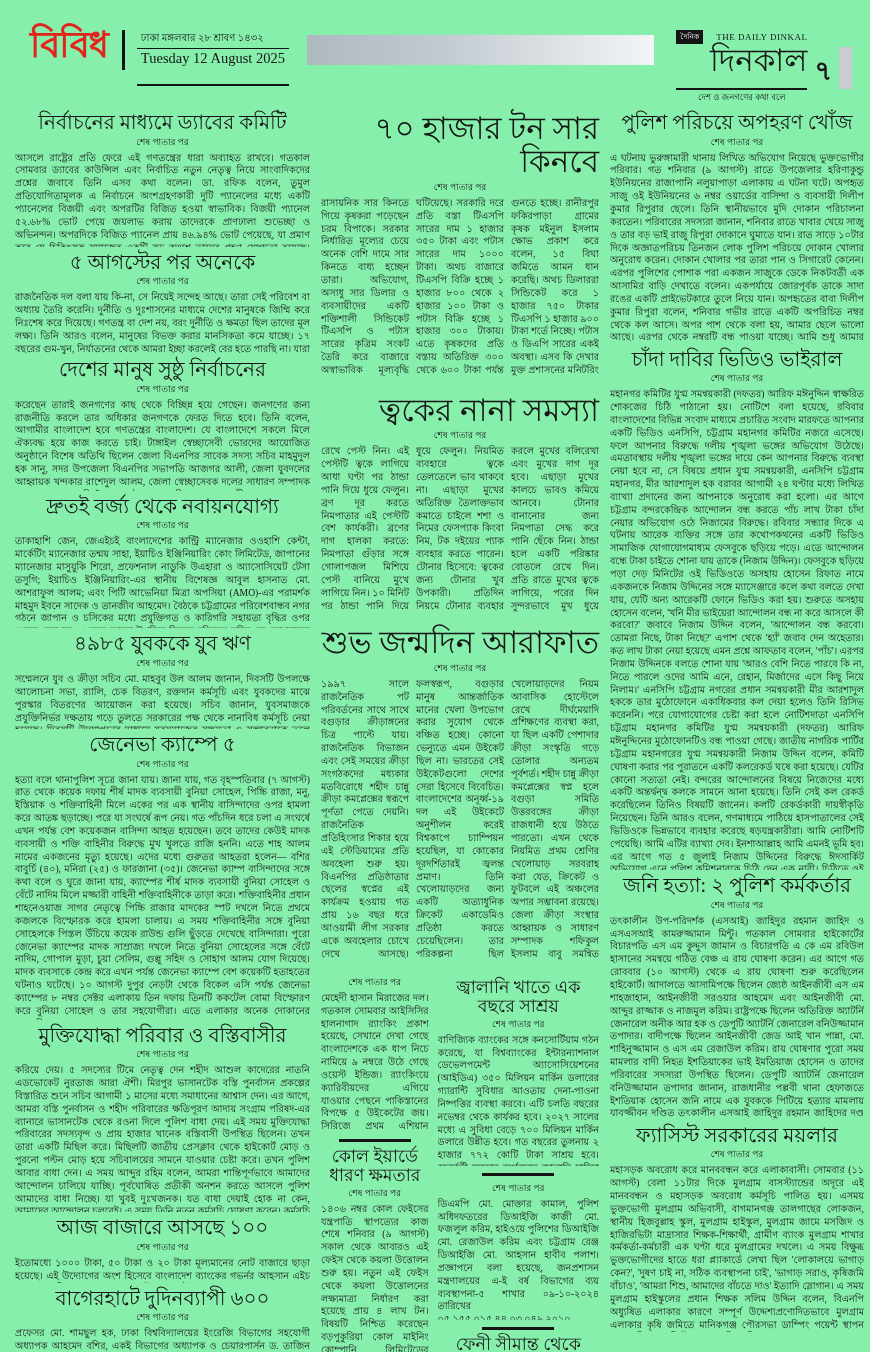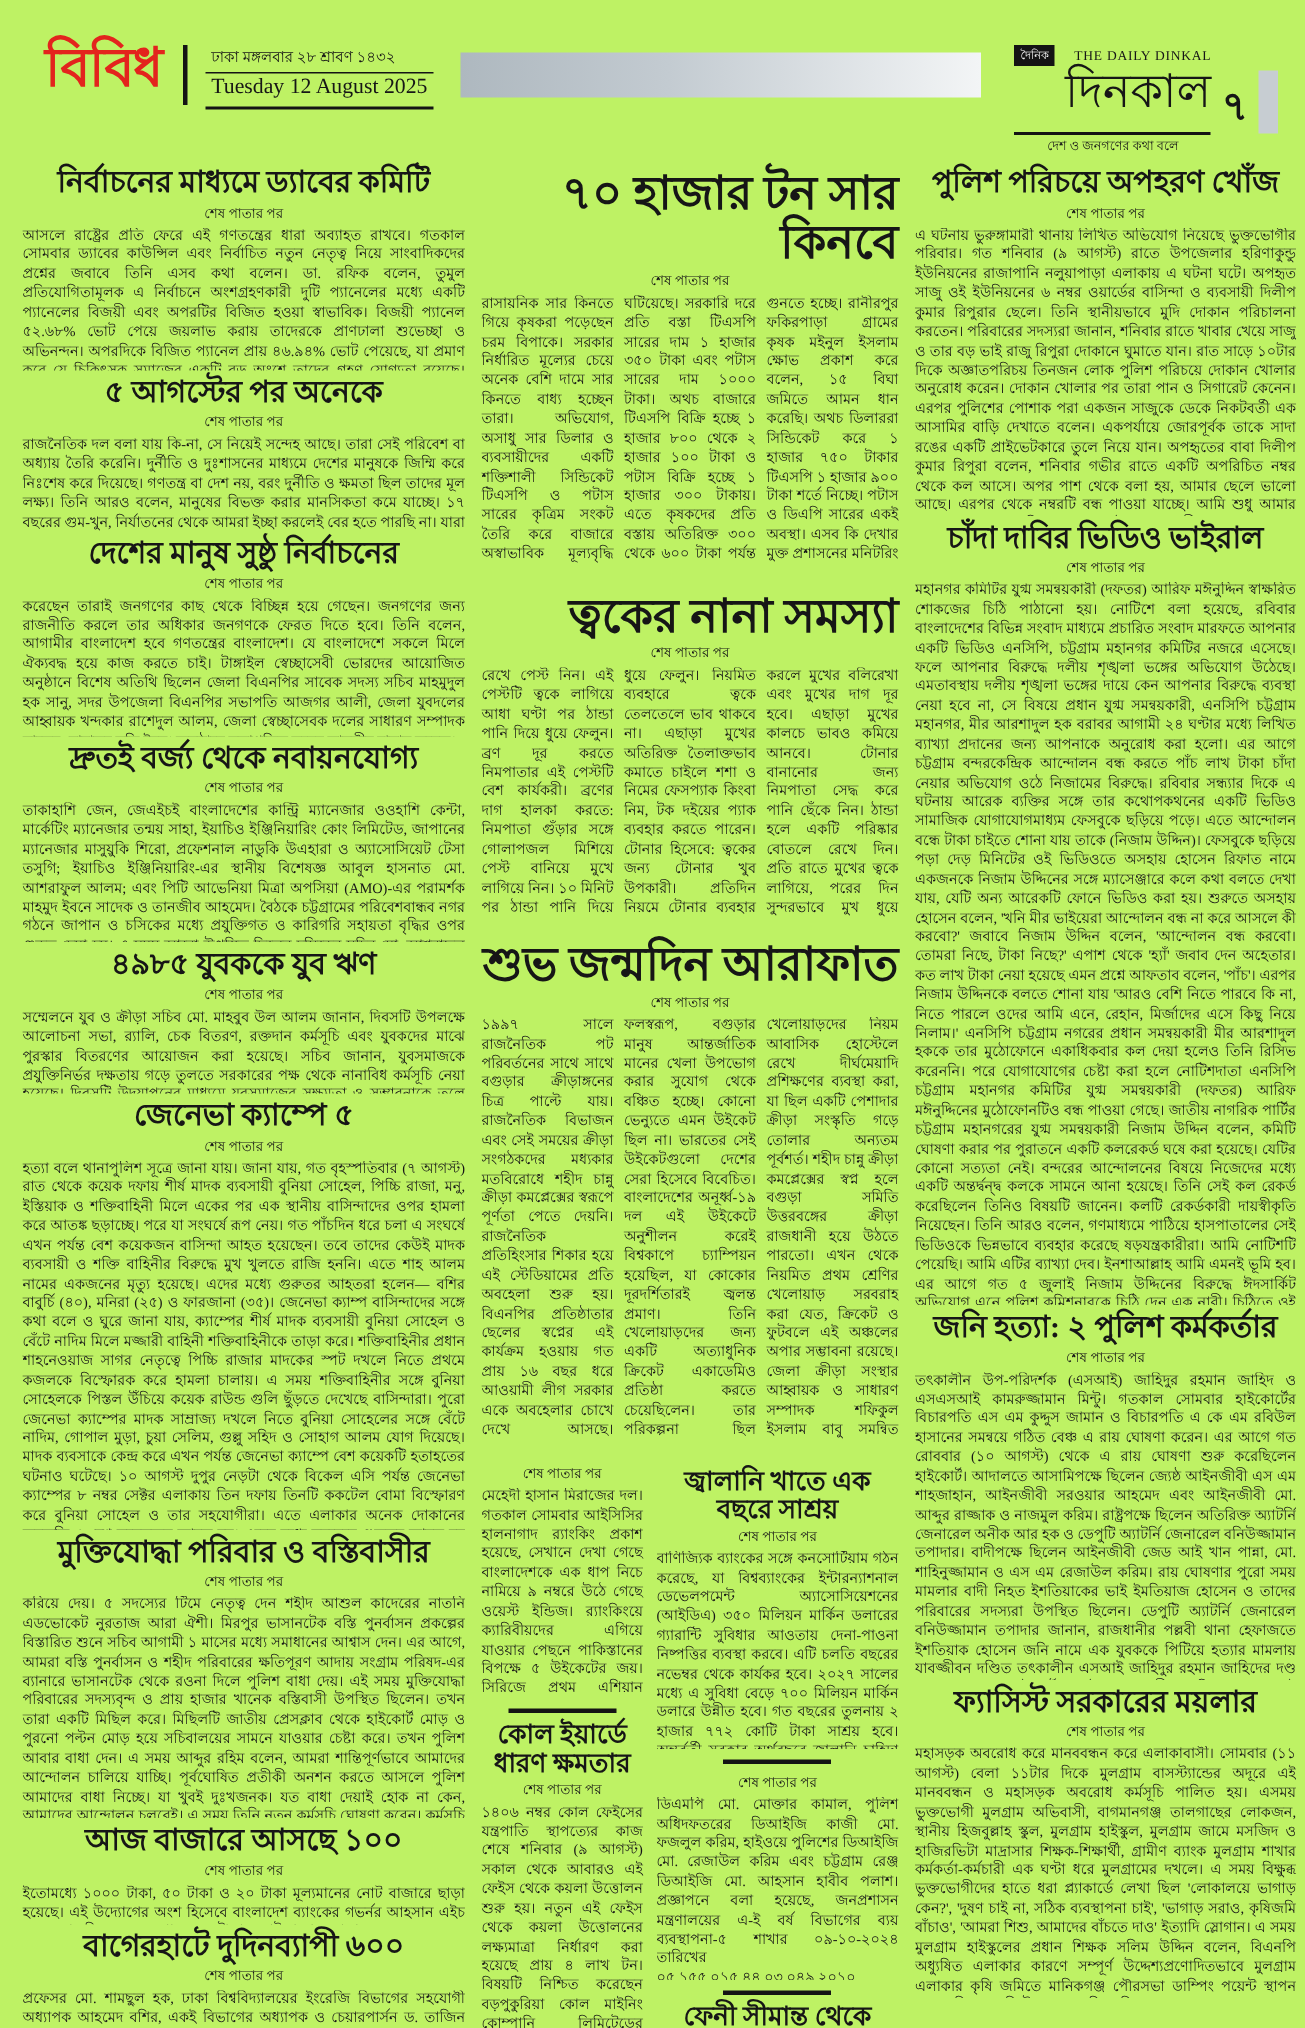--- a/index.html
+++ b/index.html
@@ -1,38 +1,38 @@
 <!DOCTYPE html>
 <html><head>
 <meta charset="utf-8">
 <style>
   html,body{margin:0;padding:0;background:#e8e8e6;}
-  .page{width:870px;height:1352px;margin:0 auto;background:#bef264;color:#161616;
+  .page{width:870px;height:1352px;margin:0 auto;background:#86efac;color:#161616;
         font-family:"Liberation Serif","DejaVu Serif",serif;position:relative;overflow:hidden;}
   
   .header{display:flex;align-items:flex-start;padding:30px 18px 2px 30px;gap:8px;}
   .brand{color:#e3241d;font-size:36px;font-weight:bold;line-height:.85;letter-spacing:-1px;}
   .brand-sep{width:3px;height:40px;background:#141414;margin:0 4px 0 6px;}
   .datebox{text-align:left;min-width:150px;}
   .datebox .bn{font-size:10px;border-bottom:1.5px solid #141414;padding:0 4px 1px;}
-  .datebox .en{font-size:14.5px;padding:1px 4px 4px;border-bottom:2.5px solid #141414;}
+  .datebox .en{font-size:14.5px;padding:1px 4px 17px;border-bottom:2.5px solid #141414;}
   .graybar{flex:1;height:30px;margin:5px 14px 0 10px;background:linear-gradient(to right,#aeb8bf,#c3cbd1 40%,#f3f5f6);}
   .masthead{display:flex;align-items:center;gap:7px;}
   .mast-main{text-align:center;}
   .mast-top{display:flex;align-items:center;justify-content:center;gap:13px;margin-bottom:1px;}
   .chip{background:#141414;color:#fff;font-size:7.5px;padding:1px 4px;}
   .mast-en{font-size:9px;font-weight:normal;letter-spacing:.5px;}
   .mast-bn{font-size:31px;font-weight:normal;line-height:1;border-bottom:2.5px solid #141414;padding-bottom:12px;text-align:right;}
   .tagline{font-size:8.5px;margin-top:1px;}
   .pagenum{font-size:27px;font-weight:bold;line-height:1;margin-top:8px;}
   .endbar{width:13px;height:42px;background:#c7cdd2;}
   
   .cols{display:grid;grid-template-columns:295px 278px 254px;gap:11px;padding:2px 15px 0;}
   .art{margin-bottom:5px;}
-  .hl{text-align:center;font-weight:700;font-size:20px;line-height:1.08;margin:3px 0 1px;}
+  .hl{text-align:center;font-weight:400;font-size:20px;line-height:1.08;margin:3px 0 1px;}
   .hl.big{font-size:31px;text-align:right;}
   .hl.sub{font-size:17.5px;}
   .cont{text-align:center;font-size:9px;margin-bottom:2px;}
   .body{font-size:9.6px;line-height:1.34;text-align:justify;overflow:hidden;max-height:var(--h,none);}
   .c3{column-count:3;column-gap:7px;}
   .midgrid{display:grid;grid-template-columns:1fr 1.5fr;gap:9px;align-items:start;}
   .divider{width:72px;border-top:3px solid #141414;margin:7px auto 5px;}
 </style>
 </head>
 <body>

